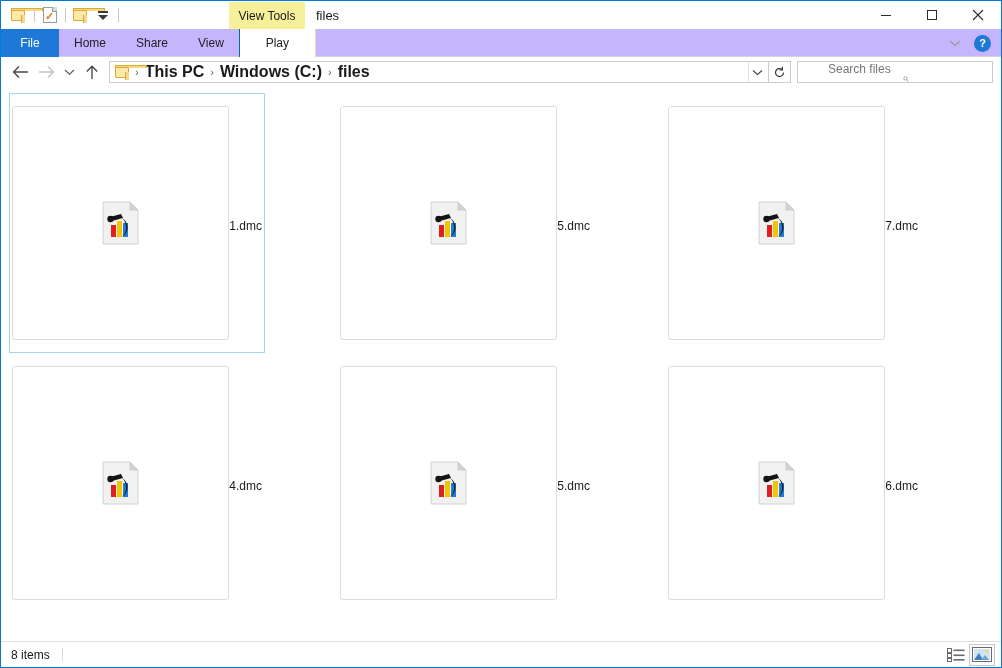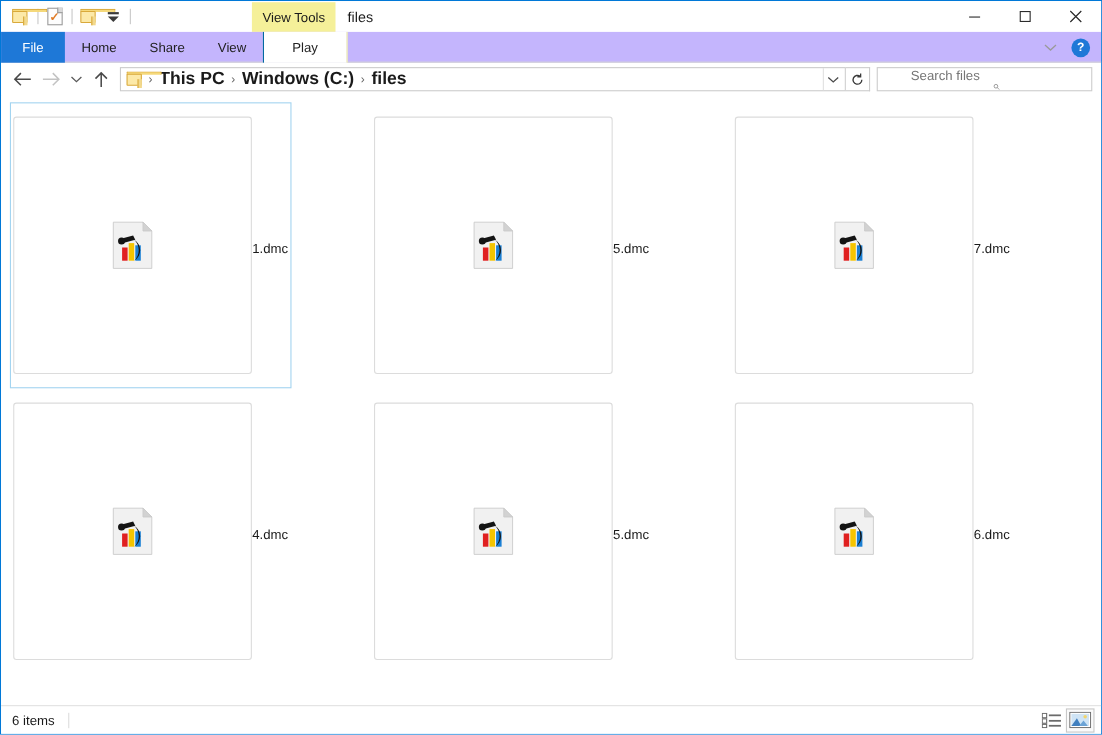--- a/index.html
+++ b/index.html
@@ -473,21 +473,21 @@
             <circle cx="9.5" cy="18" r="3.2" fill="#141414"></circle>
           </svg>
         </div>
         <div class="tile-label">6.dmc</div>
       </div>
 
     </div>
   </div>
 
   <div class="statusbar">
-    <span class="status-text">6 items</span>
+    <span class="status-text">8 items</span>
     <span class="status-sep"></span>
     <span class="status-spacer"></span>
 
     <div class="viewbtn">
       <svg width="18" height="14" viewBox="0 0 18 14">
         <rect x="0.5" y="0.5" width="4" height="4" fill="none" stroke="#6b6b6b" stroke-width="1"></rect>
         <rect x="0.5" y="5.5" width="4" height="4" fill="none" stroke="#6b6b6b" stroke-width="1"></rect>
         <rect x="0.5" y="10.5" width="4" height="3" fill="none" stroke="#6b6b6b" stroke-width="1"></rect>
         <rect x="6.5" y="1.5" width="11" height="1.6" fill="#6b6b6b"></rect>
         <rect x="6.5" y="6.5" width="11" height="1.6" fill="#6b6b6b"></rect>

